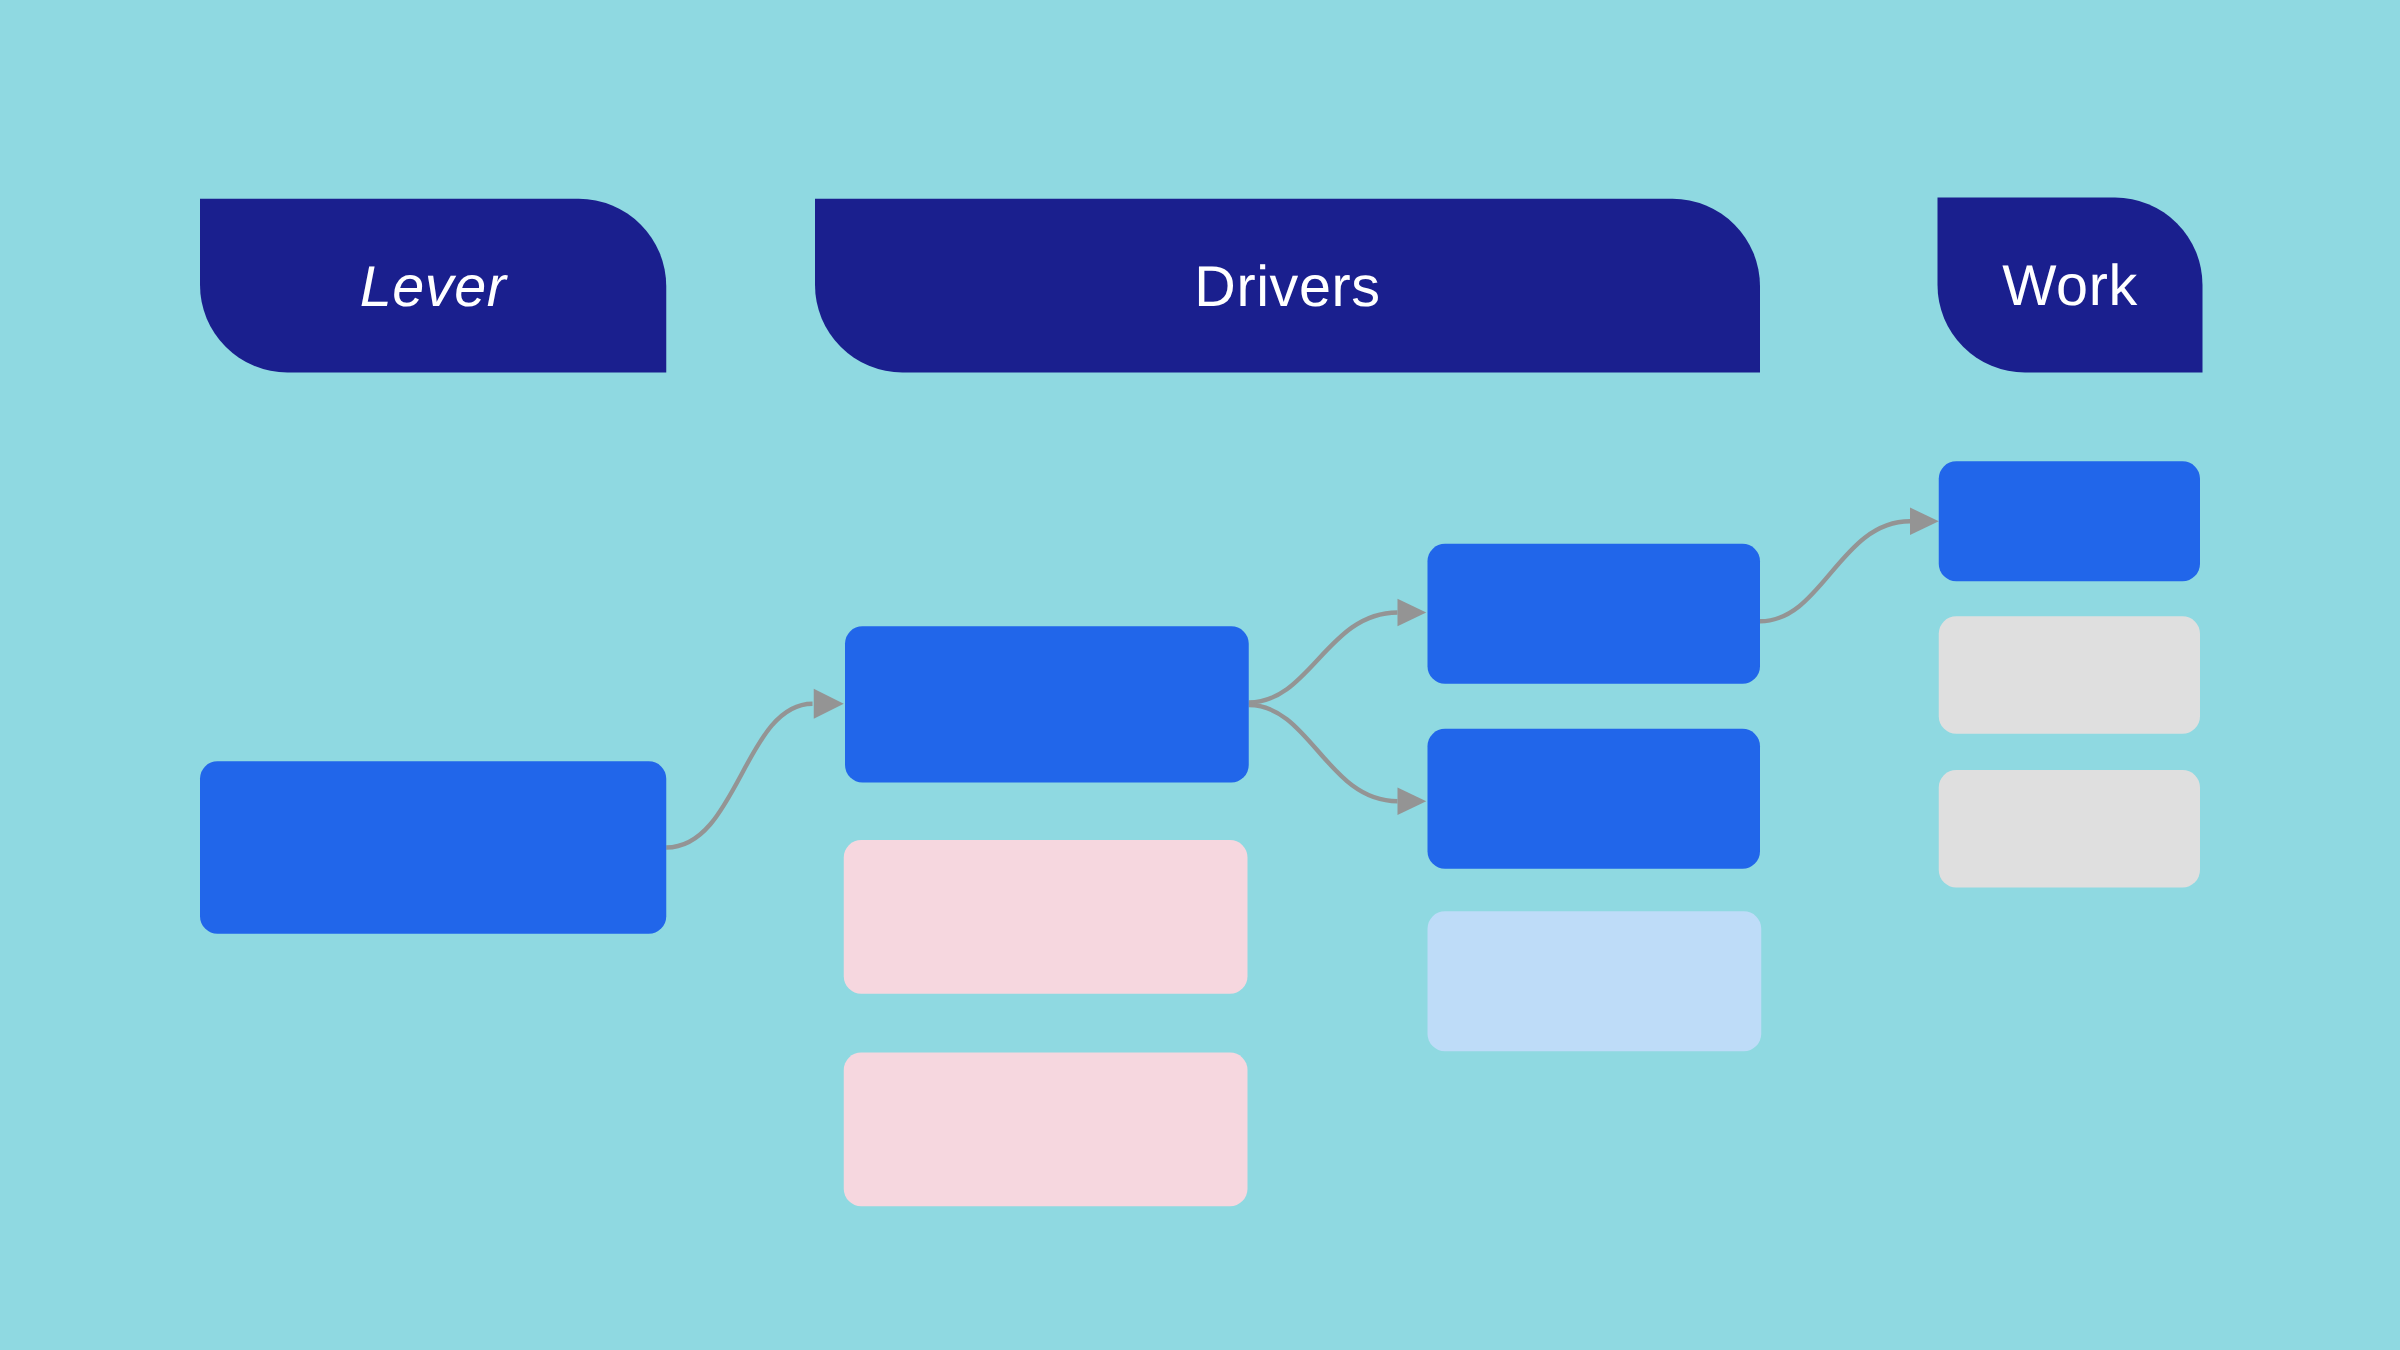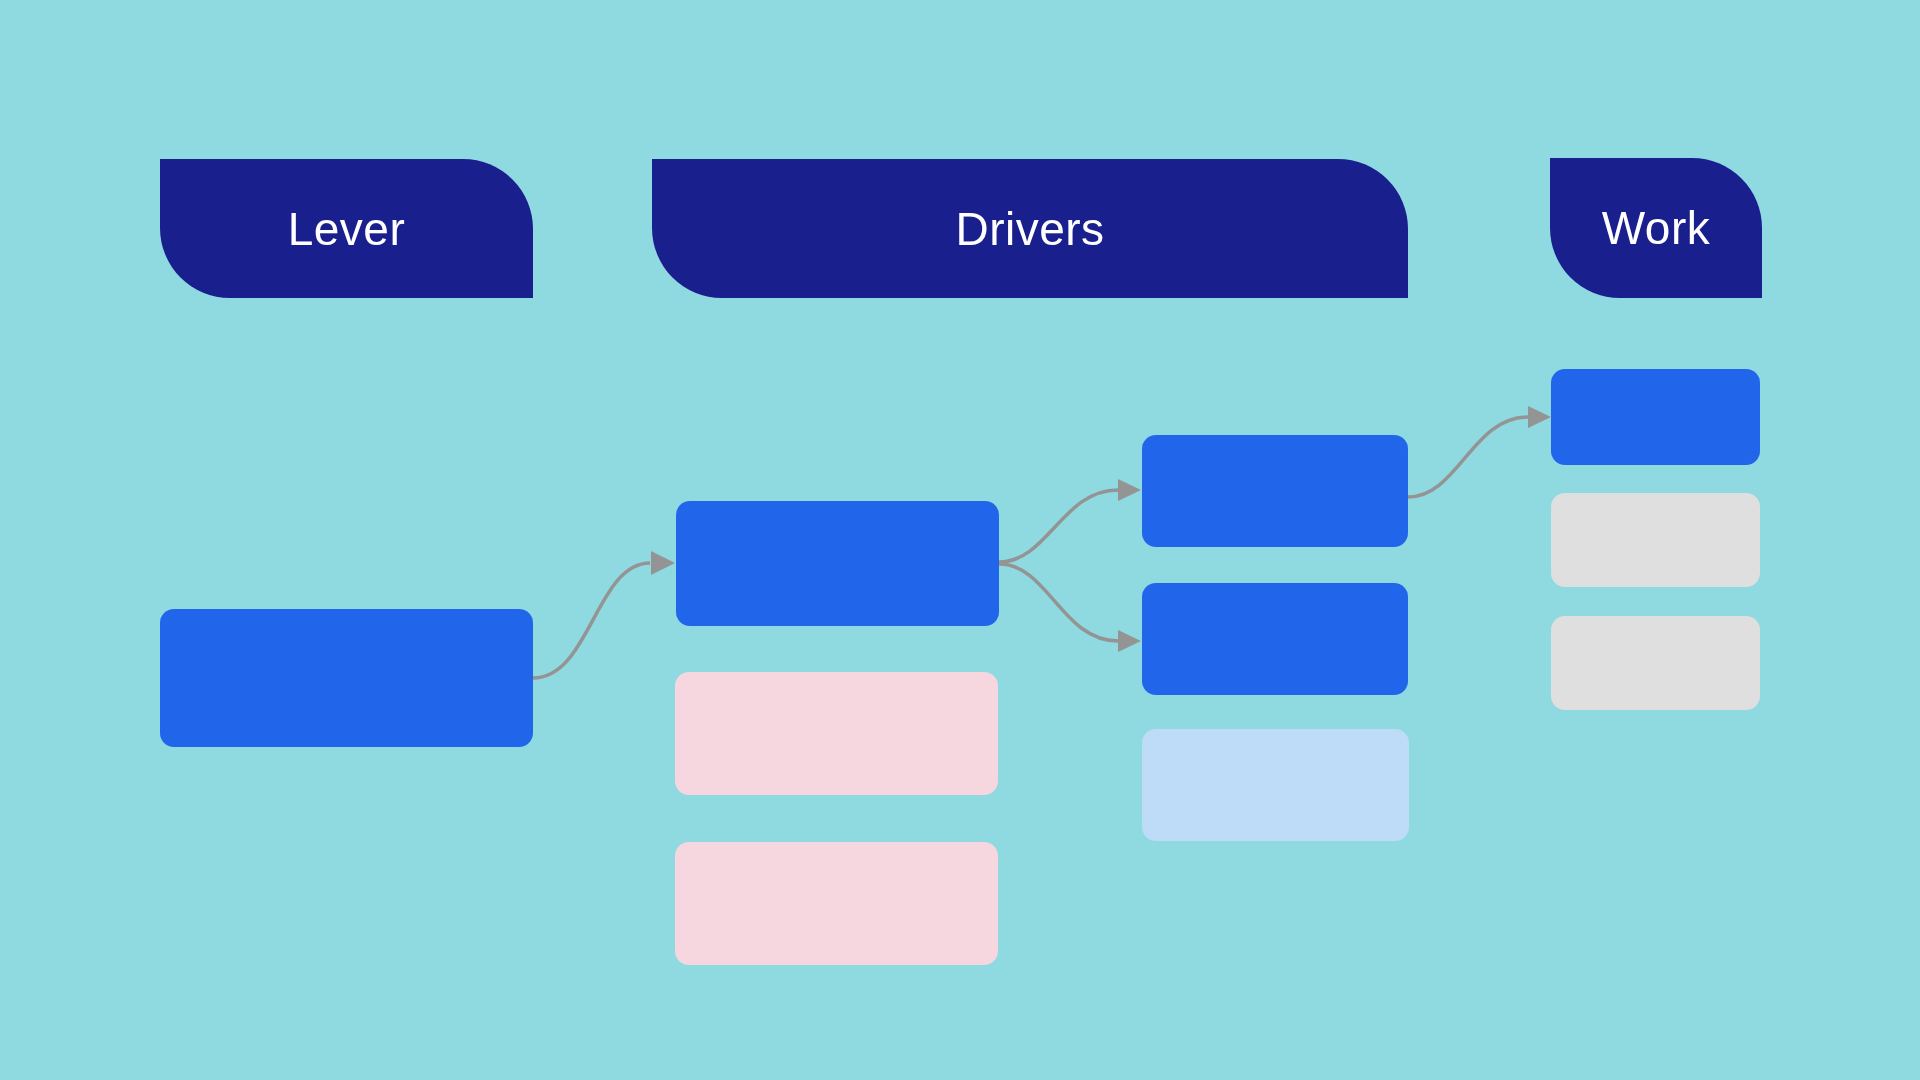--- a/index.html
+++ b/index.html
@@ -6,21 +6,21 @@
   .canvas{
     position:relative;width:1920px;height:1080px;background:#8fd9e1;
     font-family:"Liberation Sans", sans-serif;overflow:hidden;
   }
   .hdr{
     position:absolute;background:#1a1f8e;color:#ffffff;
     display:flex;align-items:center;justify-content:center;
     font-size:46px;font-weight:400;letter-spacing:0.5px;
     border-radius:0 70px 0 70px;
   }
-  #hdr-lever  {left:160px; top:159px; width:373px; height:139px;}
+  #hdr-lever  {left:160px; top:159px; width:373px; height:139px;font-style:italic;}
   #hdr-drivers{left:652px; top:159px; width:756px; height:139px;}
   #hdr-work   {left:1550px;top:158px; width:212px; height:140px;}
 
   .node{position:absolute;border-radius:14px;}
   .blue {background:#2166ea;}
   .pink {background:#f6d7df;}
   .lblue{background:#bedcf8;}
   .gray {background:#dfdfdf;}
 
   #node-lever       {left:160px; top:609px; width:373px; height:138px;}

